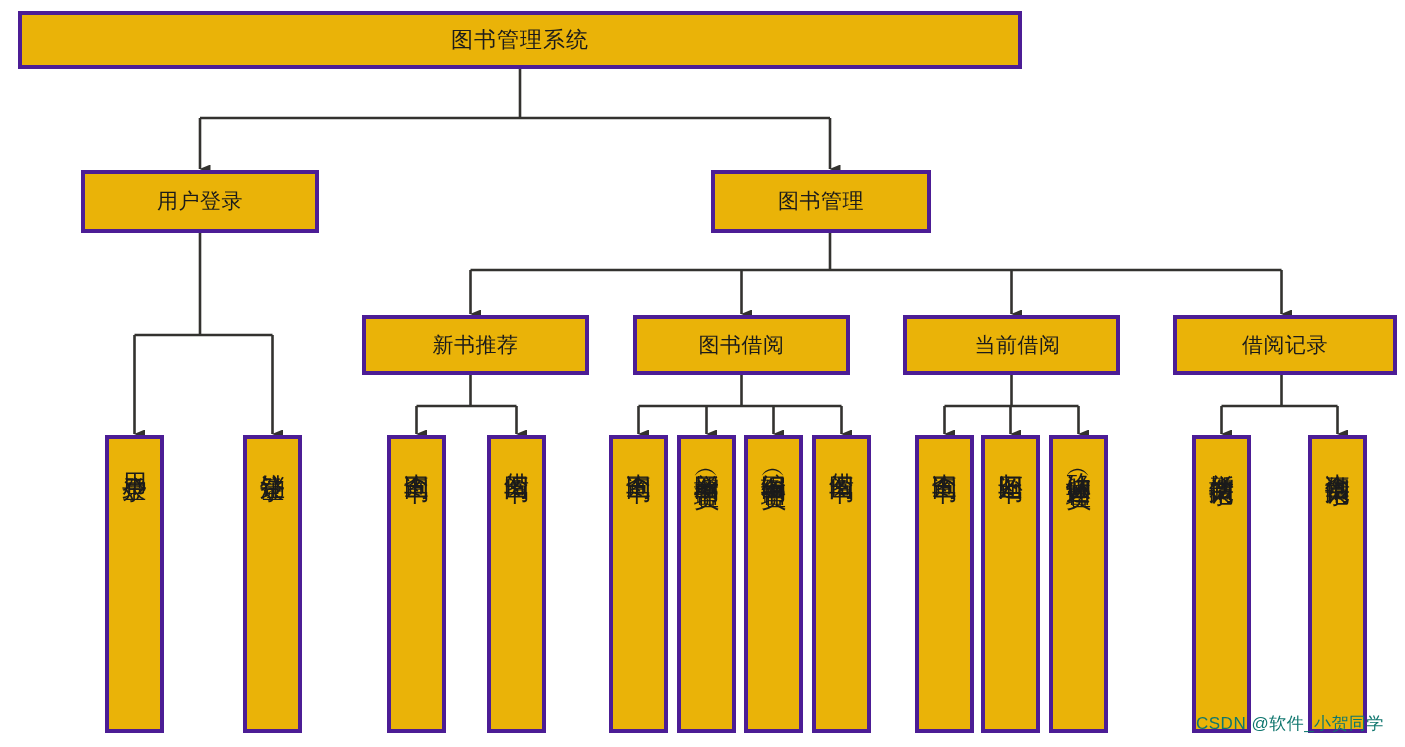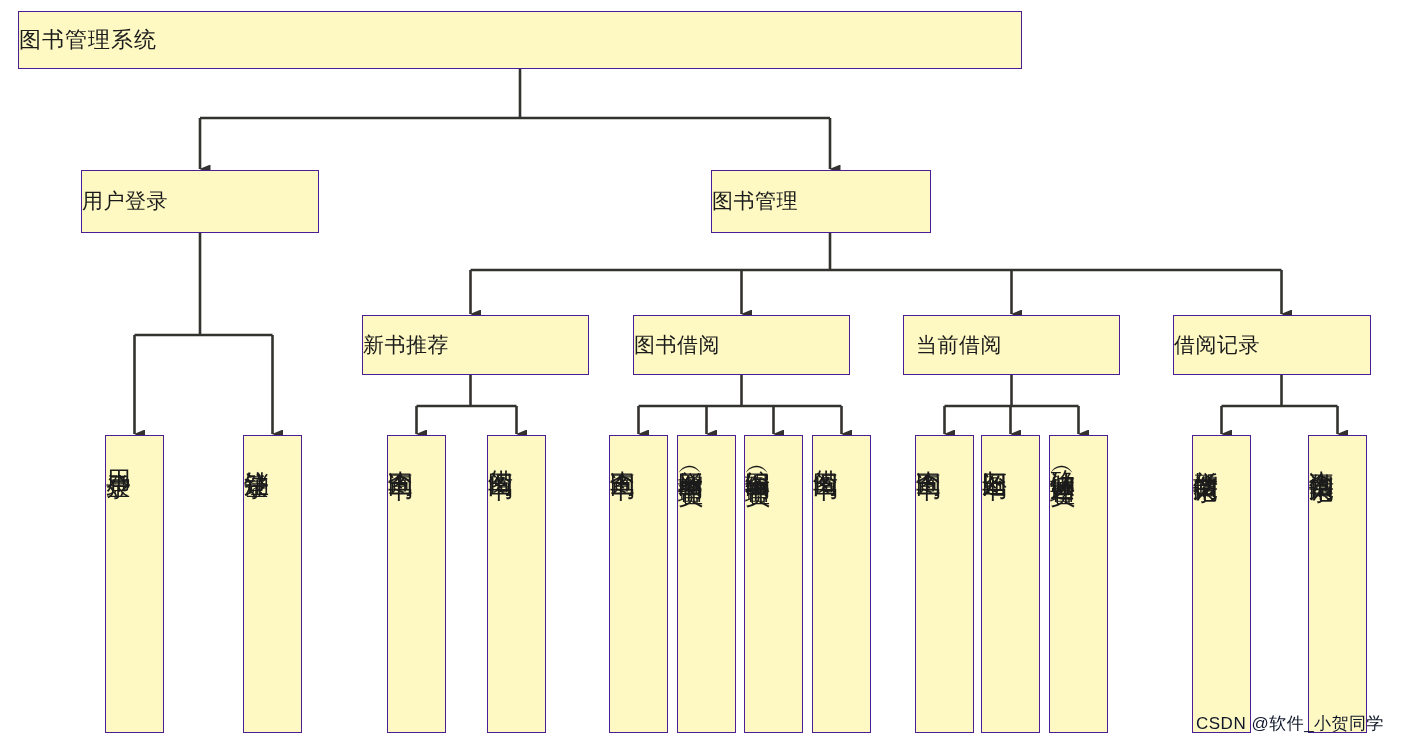--- a/index.html
+++ b/index.html
@@ -20,25 +20,25 @@
   svg.connectors {
     position: absolute;
     left: 0;
     top: 0;
     width: 1405px;
     height: 747px;
   }
   .node {
     position: absolute;
     box-sizing: border-box;
-    background: #fef9c3;
-    border: 1px solid #4c1d95;
+    background: #eab308;
+    border: 4px solid #4c1d95;
     display: flex;
     align-items: center;
-    justify-content: flex-start;
+    justify-content: center;
     color: #1b1b1b;
     line-height: 1.18;
   }
   .node-label {
     display: block;
     text-align: center;
     white-space: pre;
   }
   .node.horiz .node-label {
     font-size: 21px;
@@ -55,21 +55,21 @@
   .node.vert .node-label {
     writing-mode: vertical-rl;
     text-orientation: upright;
     font-size: 25px;
     letter-spacing: 2px;
     line-height: 1;
     white-space: nowrap;
   }
   .watermark {
     position: absolute;
-    color: #0f172a;
+    color: #0f766e;
     font-size: 17px;
     letter-spacing: 0.5px;
     white-space: nowrap;
     user-select: none;
   }
 </style>
 </head>
 <body>
 
 <div id="canvas">
@@ -129,21 +129,21 @@
       </div>
       <div class="node horiz" style="left: 362px; top: 315px; width: 227px; height: 60px;">
         <span class="node-label">新书推荐</span>
       </div>
       <div class="node horiz" style="left: 633px; top: 315px; width: 217px; height: 60px;">
         <span class="node-label">图书借阅</span>
       </div>
       <div class="node horiz" style="left: 903px; top: 315px; width: 217px; height: 60px; padding-left: 12px;">
         <span class="node-label">当前借阅</span>
       </div>
-      <div class="node horiz" style="left: 1173px; top: 315px; width: 198px; height: 60px;">
+      <div class="node horiz" style="left: 1173px; top: 315px; width: 224px; height: 60px;">
         <span class="node-label">借阅记录</span>
       </div>
       <div class="node vert" style="left: 105px; top: 435px; width: 59px; height: 298px;">
         <span class="node-label">用户登录</span>
       </div>
       <div class="node vert" style="left: 243px; top: 435px; width: 59px; height: 298px;">
         <span class="node-label">注销登录</span>
       </div>
       <div class="node vert" style="left: 387px; top: 435px; width: 59px; height: 298px;">
         <span class="node-label">查询图书</span>

